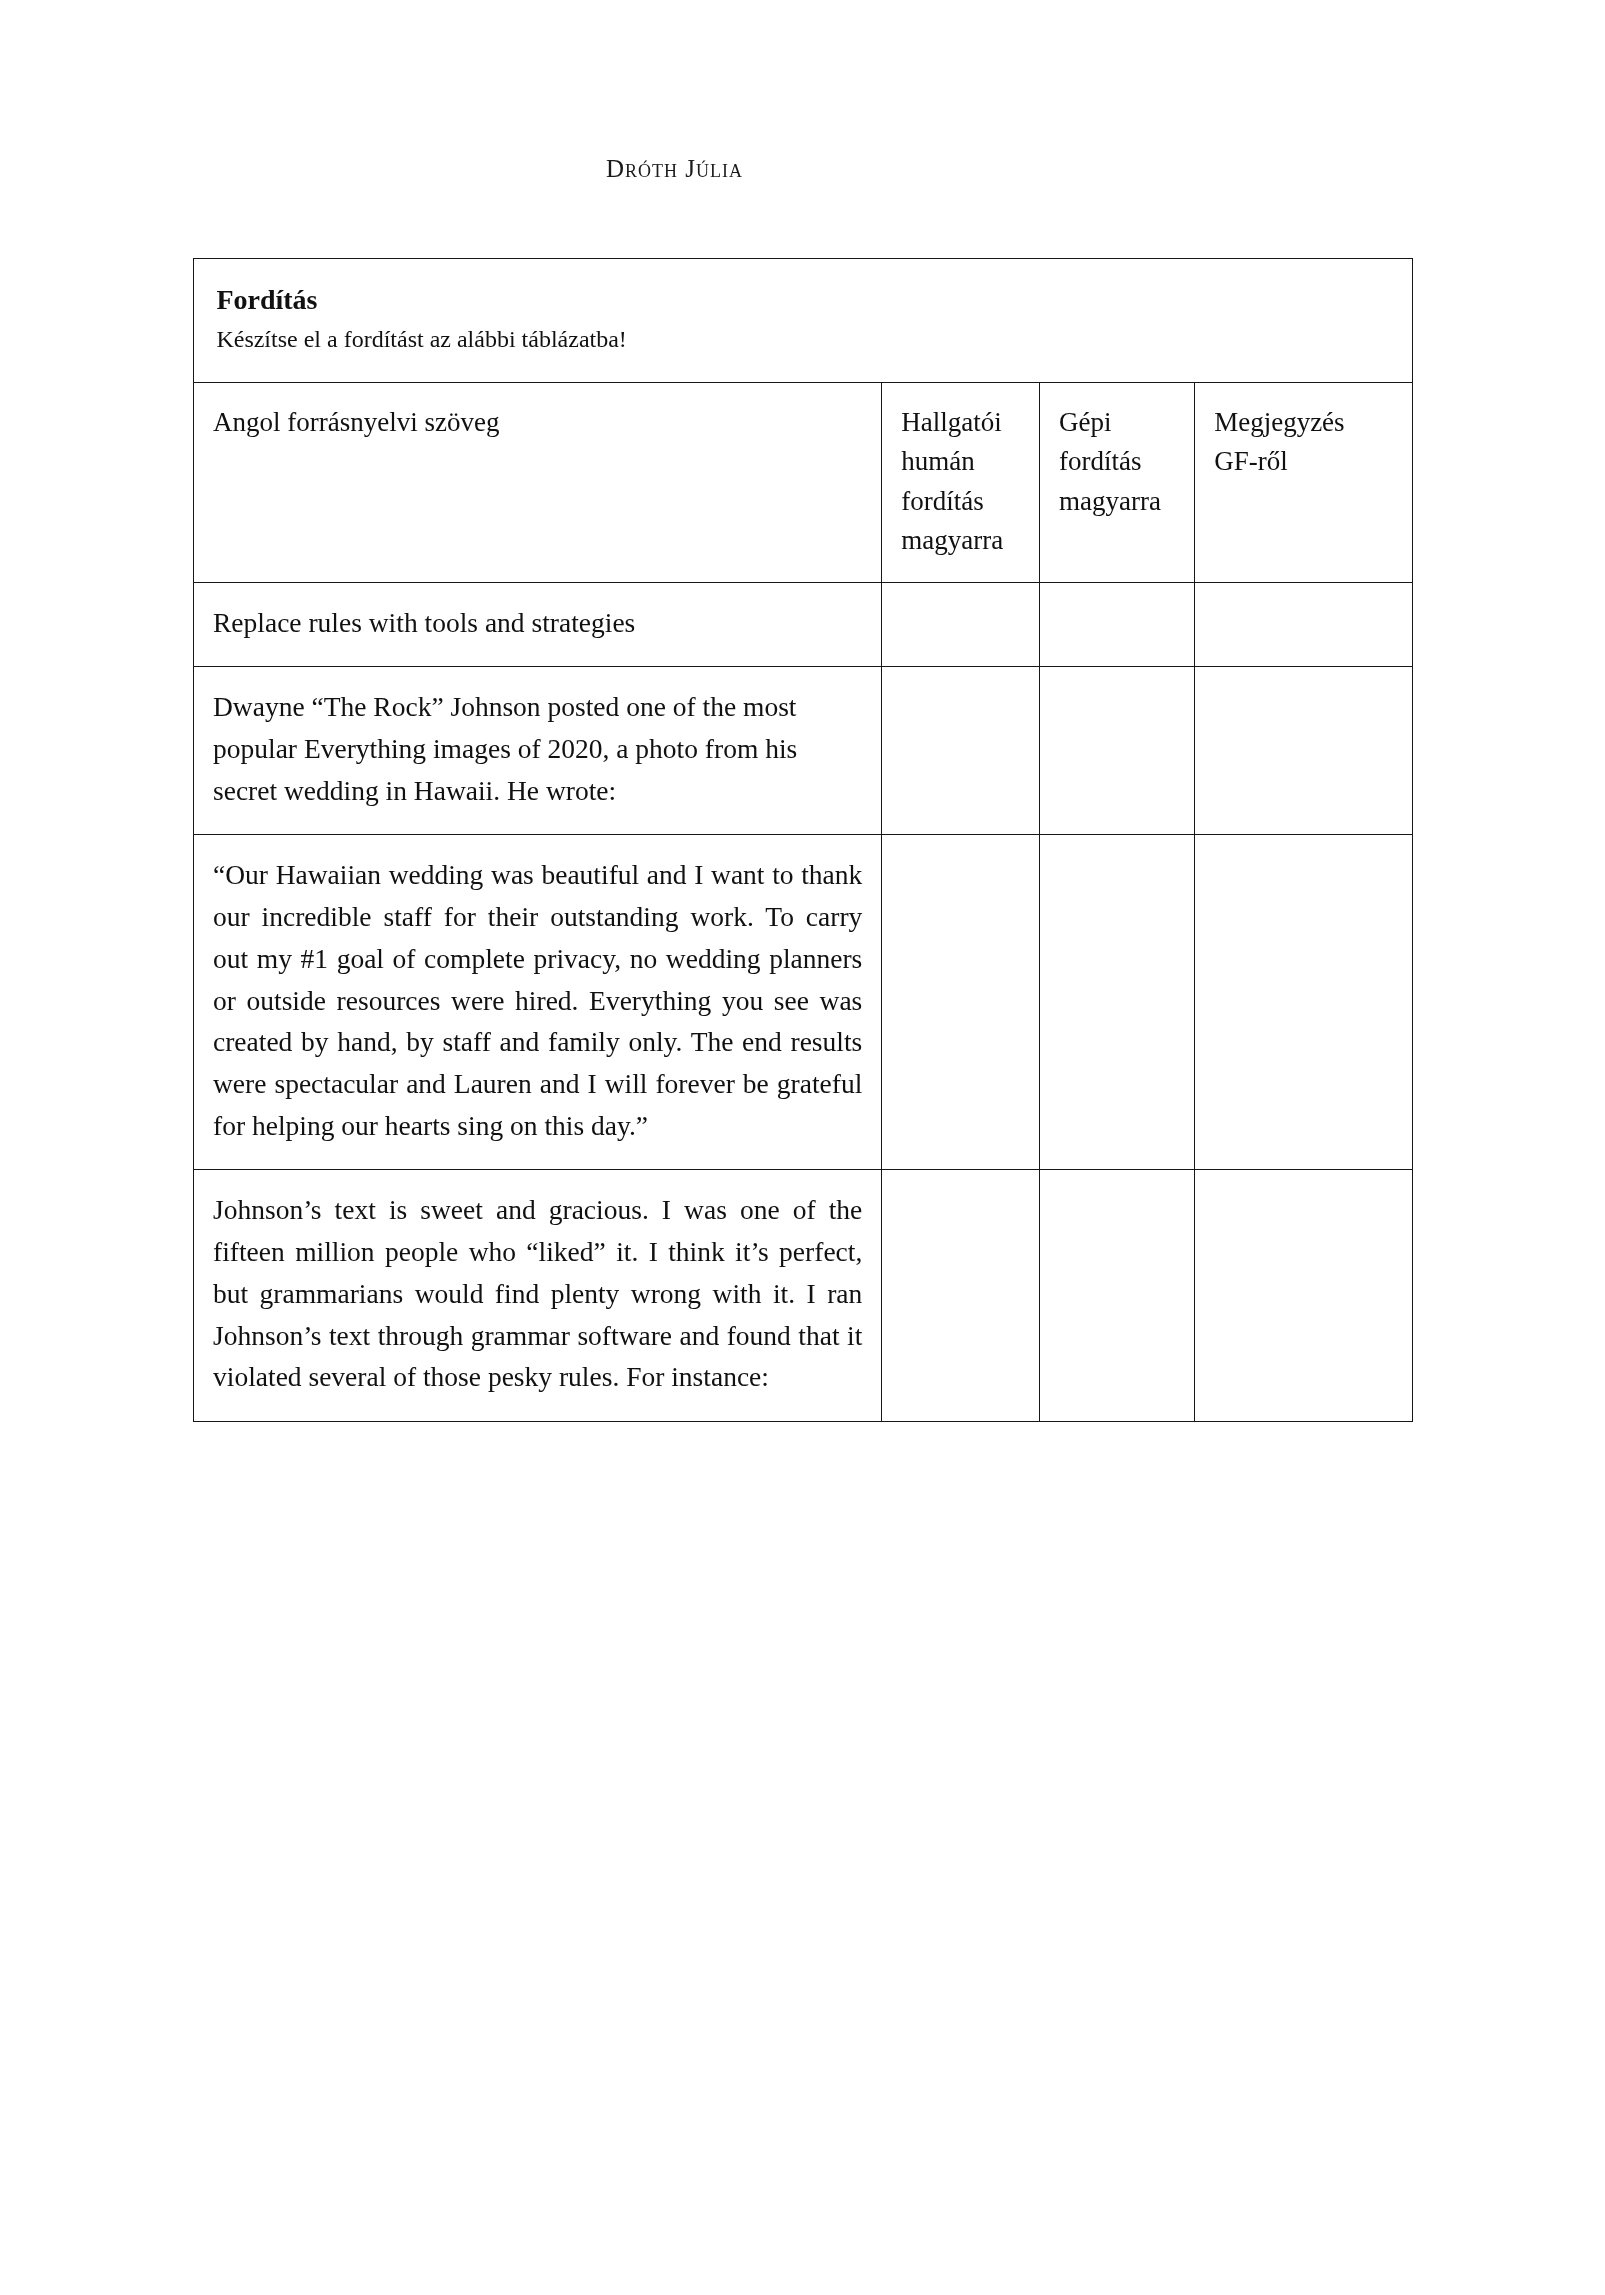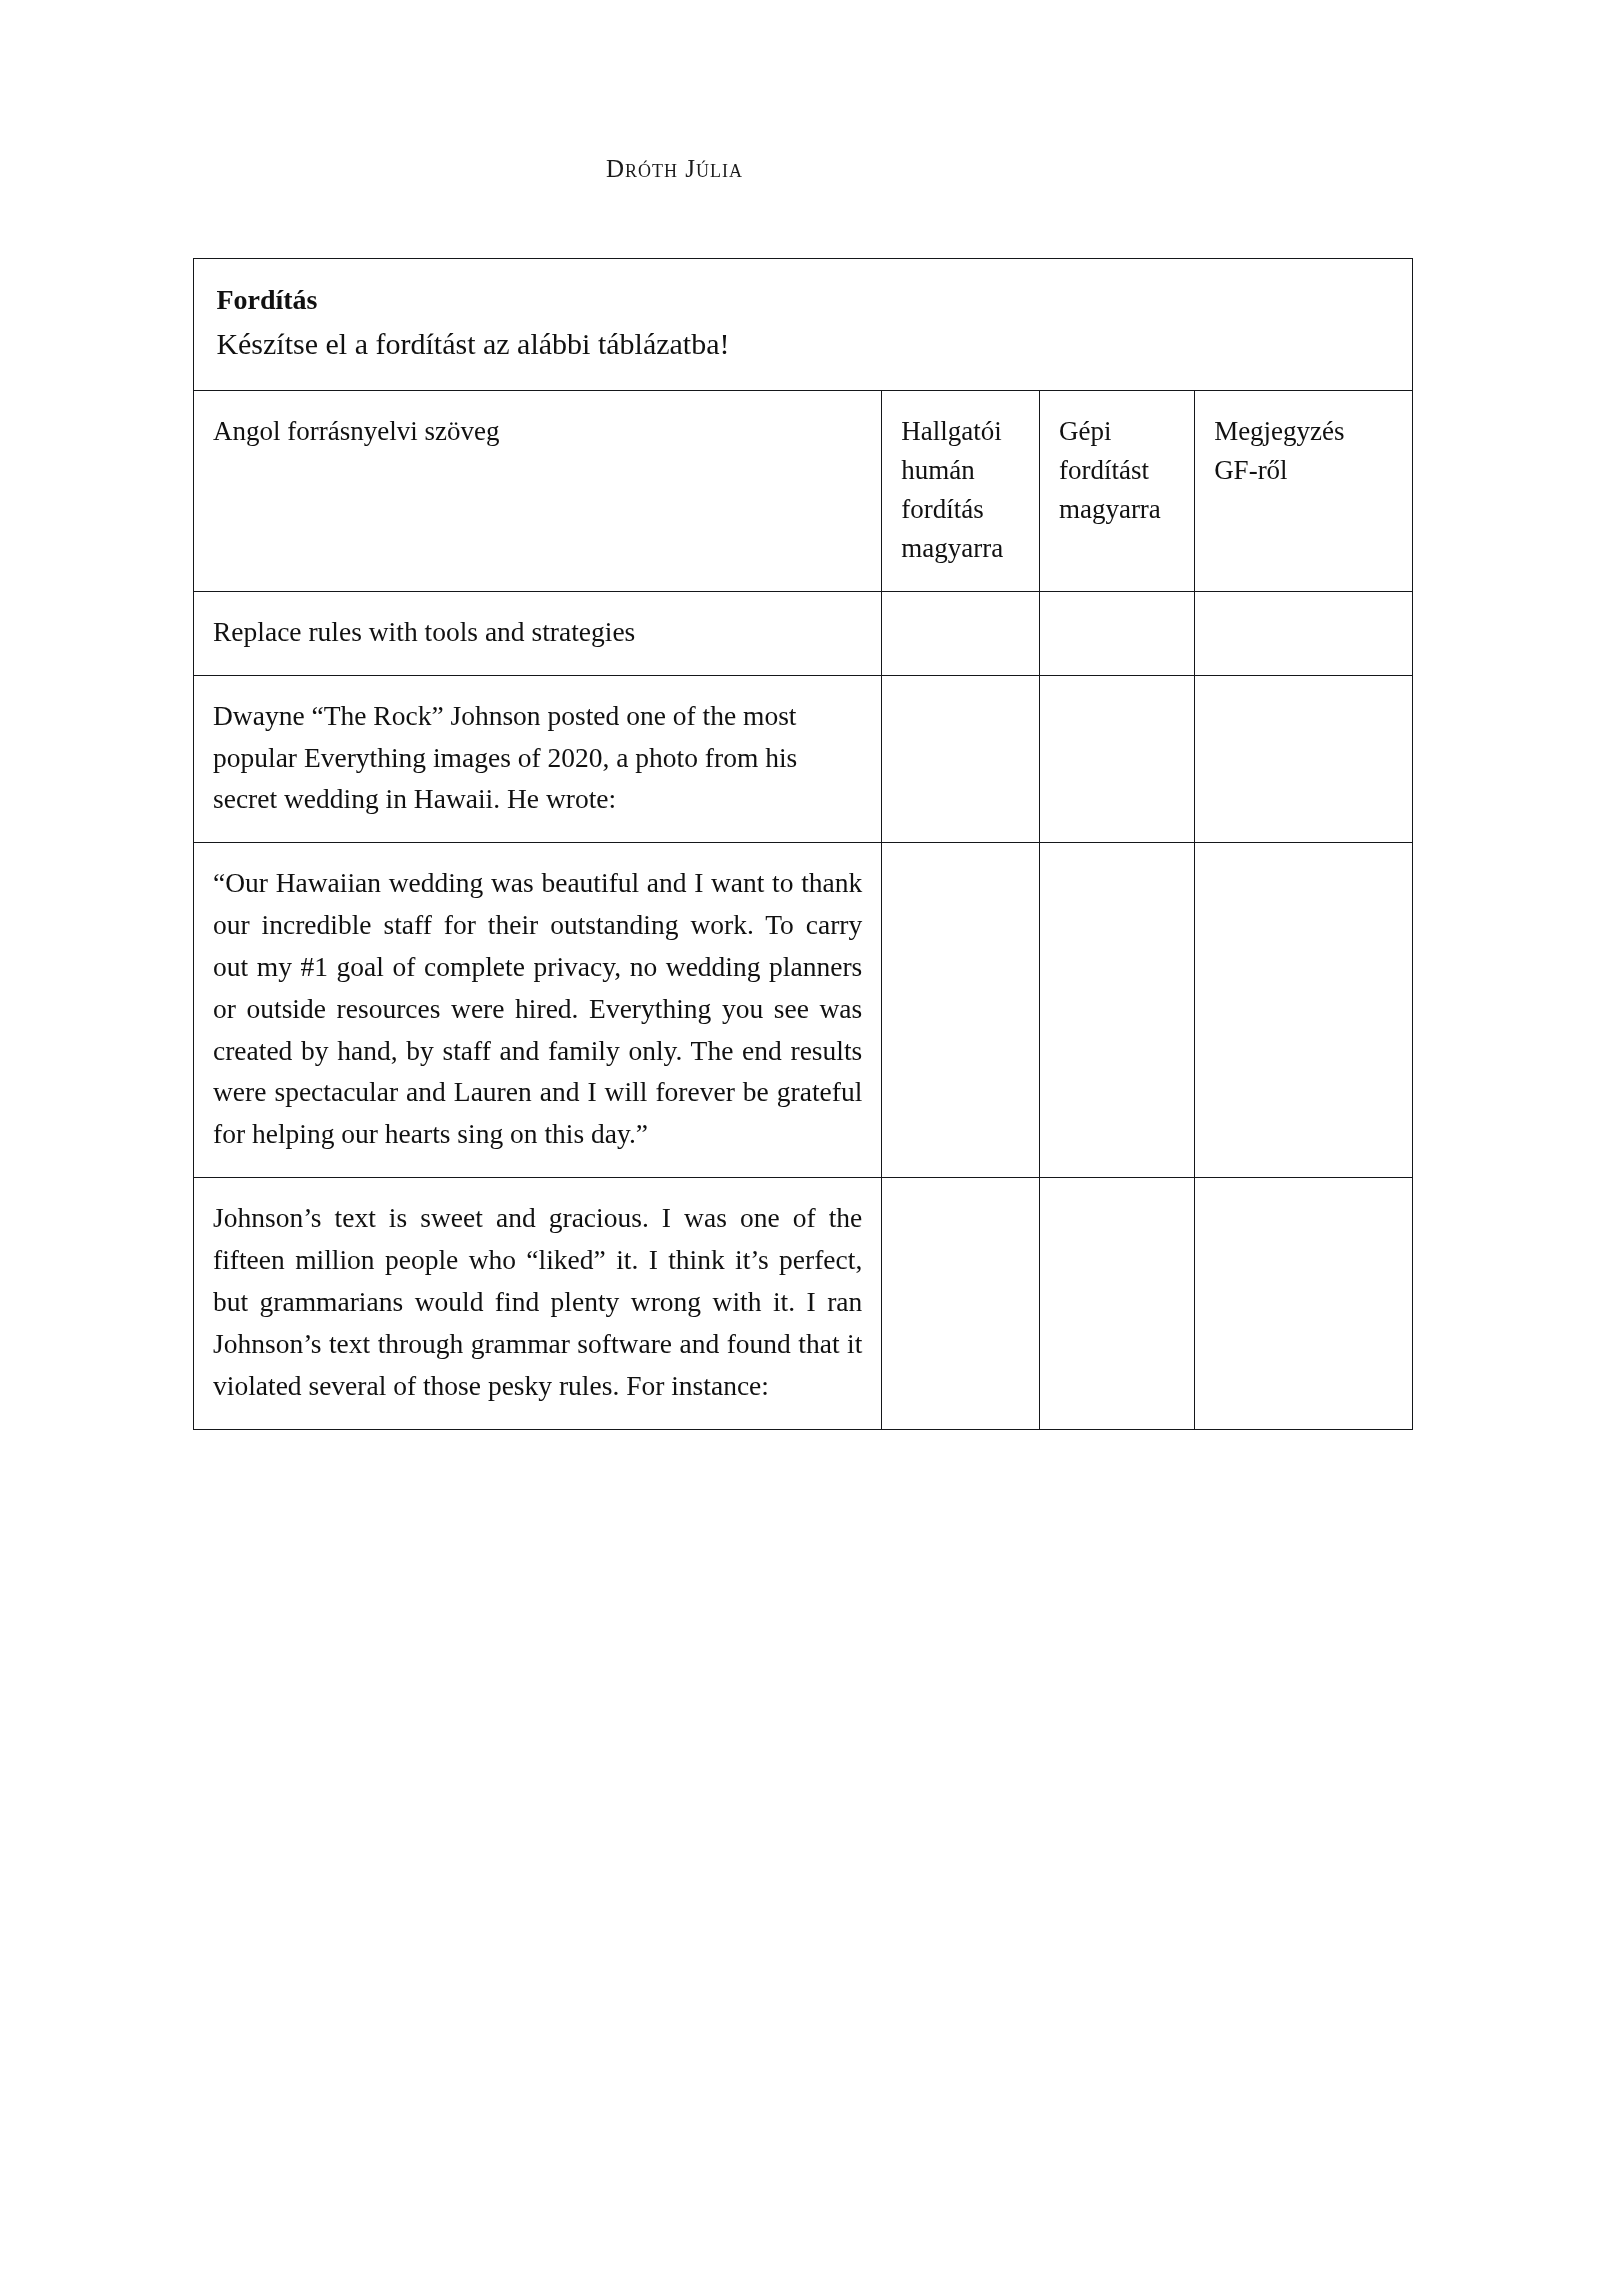--- a/index.html
+++ b/index.html
@@ -51,21 +51,21 @@
   .intro-cell {
     padding: 22.4px 22.4px 26px 22.4px !important;
   }
   .intro-title {
     font-weight: bold;
     font-size: 28px;
     line-height: 1.35;
     margin-bottom: 3.4px;
   }
   .intro-sub {
-    font-size: 30px;
+    font-size: 24px;
     line-height: 1.38;
   }
   .head-cell {
     font-size: 27px;
     line-height: 1.45;
     padding-top: 20.6px !important;
     padding-bottom: 22.4px !important;
   }
   .head-main {
     text-align: left;
@@ -120,21 +120,21 @@
       <tbody>
         <tr>
           <td class="intro-cell" colspan="4">
             <div class="intro-title">Fordítás</div>
             <div class="intro-sub">Készítse el a fordítást az alábbi táblázatba!</div>
           </td>
         </tr>
         <tr>
           <td class="head-cell head-main">Angol forrásnyelvi szöveg</td>
           <td class="head-cell">Hallgatói humán fordítás magyarra</td>
-          <td class="head-cell">Gépi fordítást magyarra</td>
+          <td class="head-cell">Gépi fordítás magyarra</td>
           <td class="head-cell">Megjegyzés GF-ről</td>
         </tr>
 
         <tr>
           <td class="src-cell nojust">Replace rules with tools and strategies</td>
           <td class="empty-cell"></td>
           <td class="empty-cell"></td>
           <td class="empty-cell"></td>
         </tr>
 

